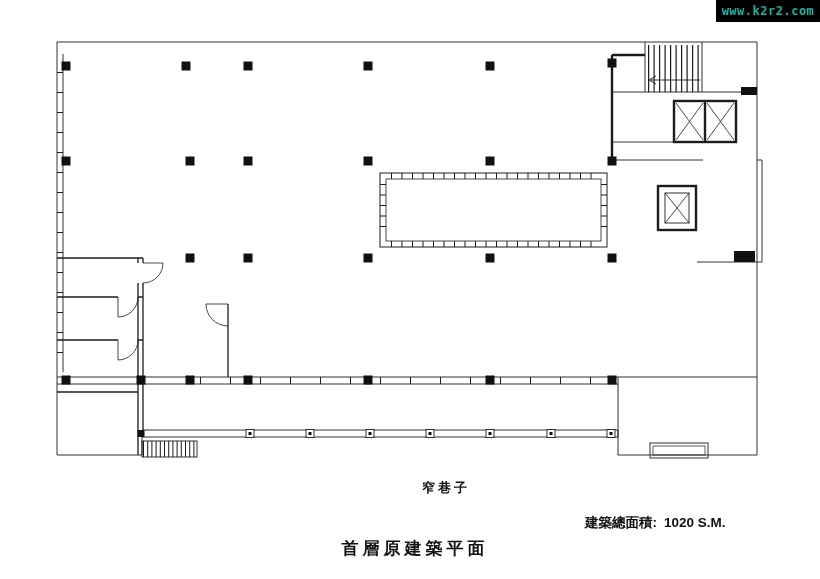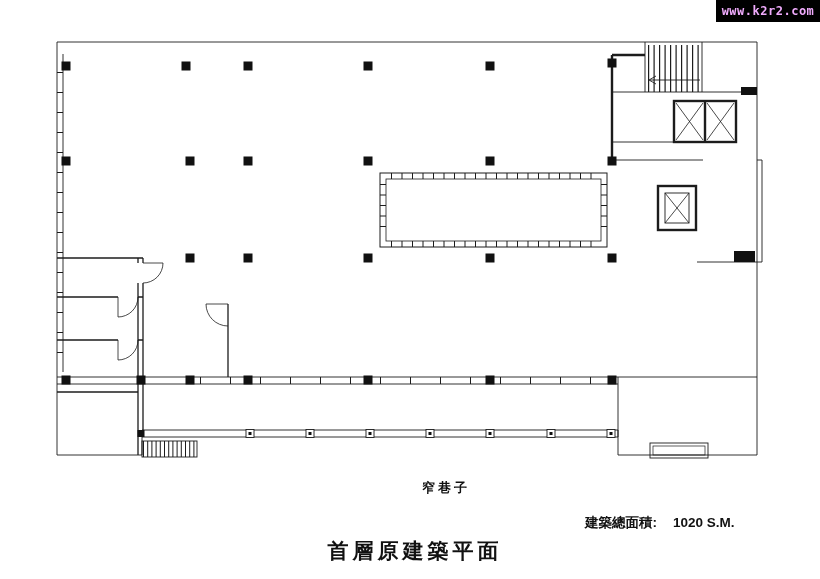--- a/index.html
+++ b/index.html
@@ -13,21 +13,21 @@
     overflow: hidden;
   }
   .plan-svg { position: absolute; left: 0; top: 0; }
   .watermark {
     position: absolute;
     top: 0;
     right: 0;
     width: 104px;
     height: 22px;
     background: #000000;
-    color: #f0abfc;
+    color: #14b8a6;
     font-family: "DejaVu Sans Mono", "Liberation Mono", monospace;
     font-size: 12px;
     font-weight: bold;
     display: flex;
     align-items: center;
     justify-content: center;
     letter-spacing: 0.5px;
   }
   .street-label {
     position: absolute;
@@ -40,28 +40,28 @@
     letter-spacing: 3px;
   }
   .area-label {
     position: absolute;
     left: 585px;
     top: 514px;
     font-size: 13.5px;
     font-weight: bold;
     white-space: nowrap;
   }
-  .area-label .val { margin-left: 16px; }
+  .area-label .val { margin-left: 7px; }
   .plan-title {
     position: absolute;
     left: 315px;
     top: 537px;
     width: 200px;
     text-align: center;
-    font-size: 21px;
+    font-size: 17px;
     font-weight: 600;
     letter-spacing: 4px;
     white-space: nowrap;
   }
 </style>
 </head>
 <body>
 
 <div class="canvas">
 

